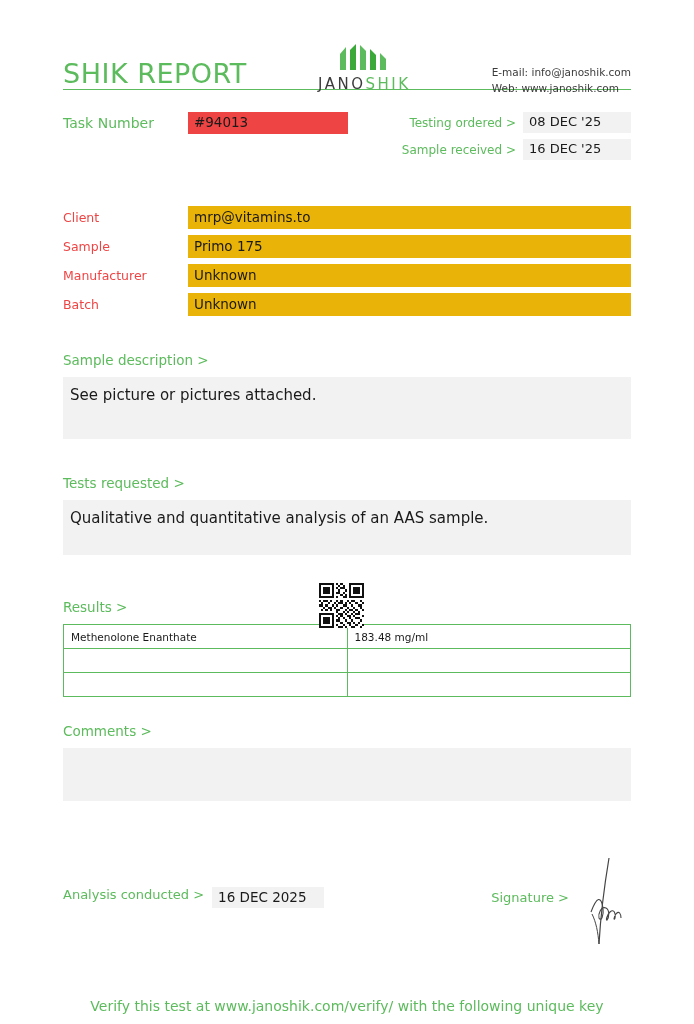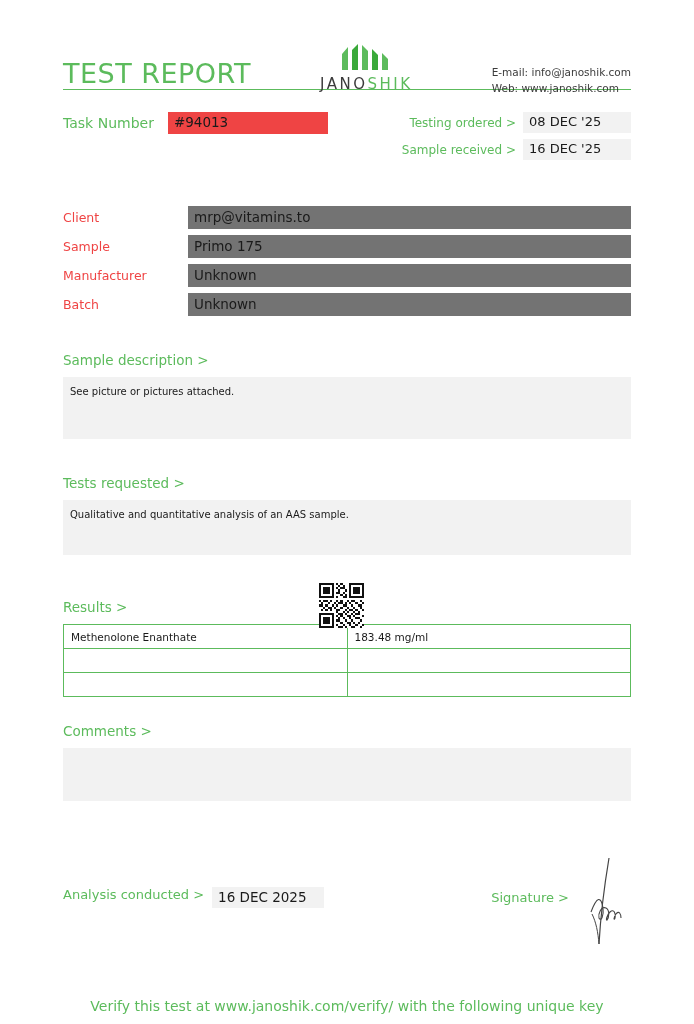--- a/index.html
+++ b/index.html
@@ -67,21 +67,21 @@
     margin-top: 9px;
   }
 
   
   .task-row {
     display: flex;
     justify-content: space-between;
     align-items: flex-start;
     margin-top: 22px;
   }
-  .task-left { display: flex; align-items: center; }
+  .task-left { display: flex; align-items: center; gap: 20px; }
   .lbl-green {
     color: #5cbb5c;
     font-size: 14px;
   }
   .task-num-box {
     background: #ef4444;
     width: 160px;
     height: 22px;
     margin-left: 14px;
     padding: 2px 6px;
@@ -120,38 +120,38 @@
     align-items: center;
     margin-bottom: 6px;
   }
   .info-label {
     width: 125px;
     color: #ef4444;
     font-size: 12.5px;
   }
   .info-value {
     flex: 1;
-    background: #737373;
+    background: #eab308;
     height: 23px;
     padding: 3px 6px;
     font-size: 13.5px;
     color: #1a1a1a;
   }
 
   
   .section-head {
     color: #5cbb5c;
     font-size: 13.5px;
     margin-top: 36px;
     margin-bottom: 9px;
   }
   .block {
     background: #f2f2f2;
     padding: 9px 7px;
-    font-size: 10px;
+    font-size: 15px;
     color: #1a1a1a;
   }
   .block.desc { height: 62px; }
   .block.tests { height: 55px; }
   .block.comments { height: 53px; margin-top: 9px; }
 
   
   .results-head-wrap {
     position: relative;
     display: flex;
@@ -220,21 +220,21 @@
     padding-top: 3px;
     color: #1a1a1a;
   }
 </style>
 </head>
 <body>
 
 <div class="page">
 
   <div class="header">
-    <div class="title">TEST REPORT</div>
+    <div class="title">SHIK REPORT</div>
 
     <div class="brand">
       <div class="brand-mark">
         <svg width="56" height="30" viewBox="0 0 56 30" xmlns="http://www.w3.org/2000/svg">
           <path d="M4 28 L4 12 L10 5 L10 28 Z" fill="#5cbb5c"></path>
           <path d="M14 28 L14 8 L20 2 L20 28 Z" fill="#3aa93a"></path>
           <path d="M24 28 L24 3 L30 9 L30 28 Z" fill="#5cbb5c"></path>
           <path d="M34 28 L34 7 L40 13 L40 28 Z" fill="#3aa93a"></path>
           <path d="M44 28 L44 11 L50 17 L50 28 Z" fill="#5cbb5c"></path>
         </svg>

